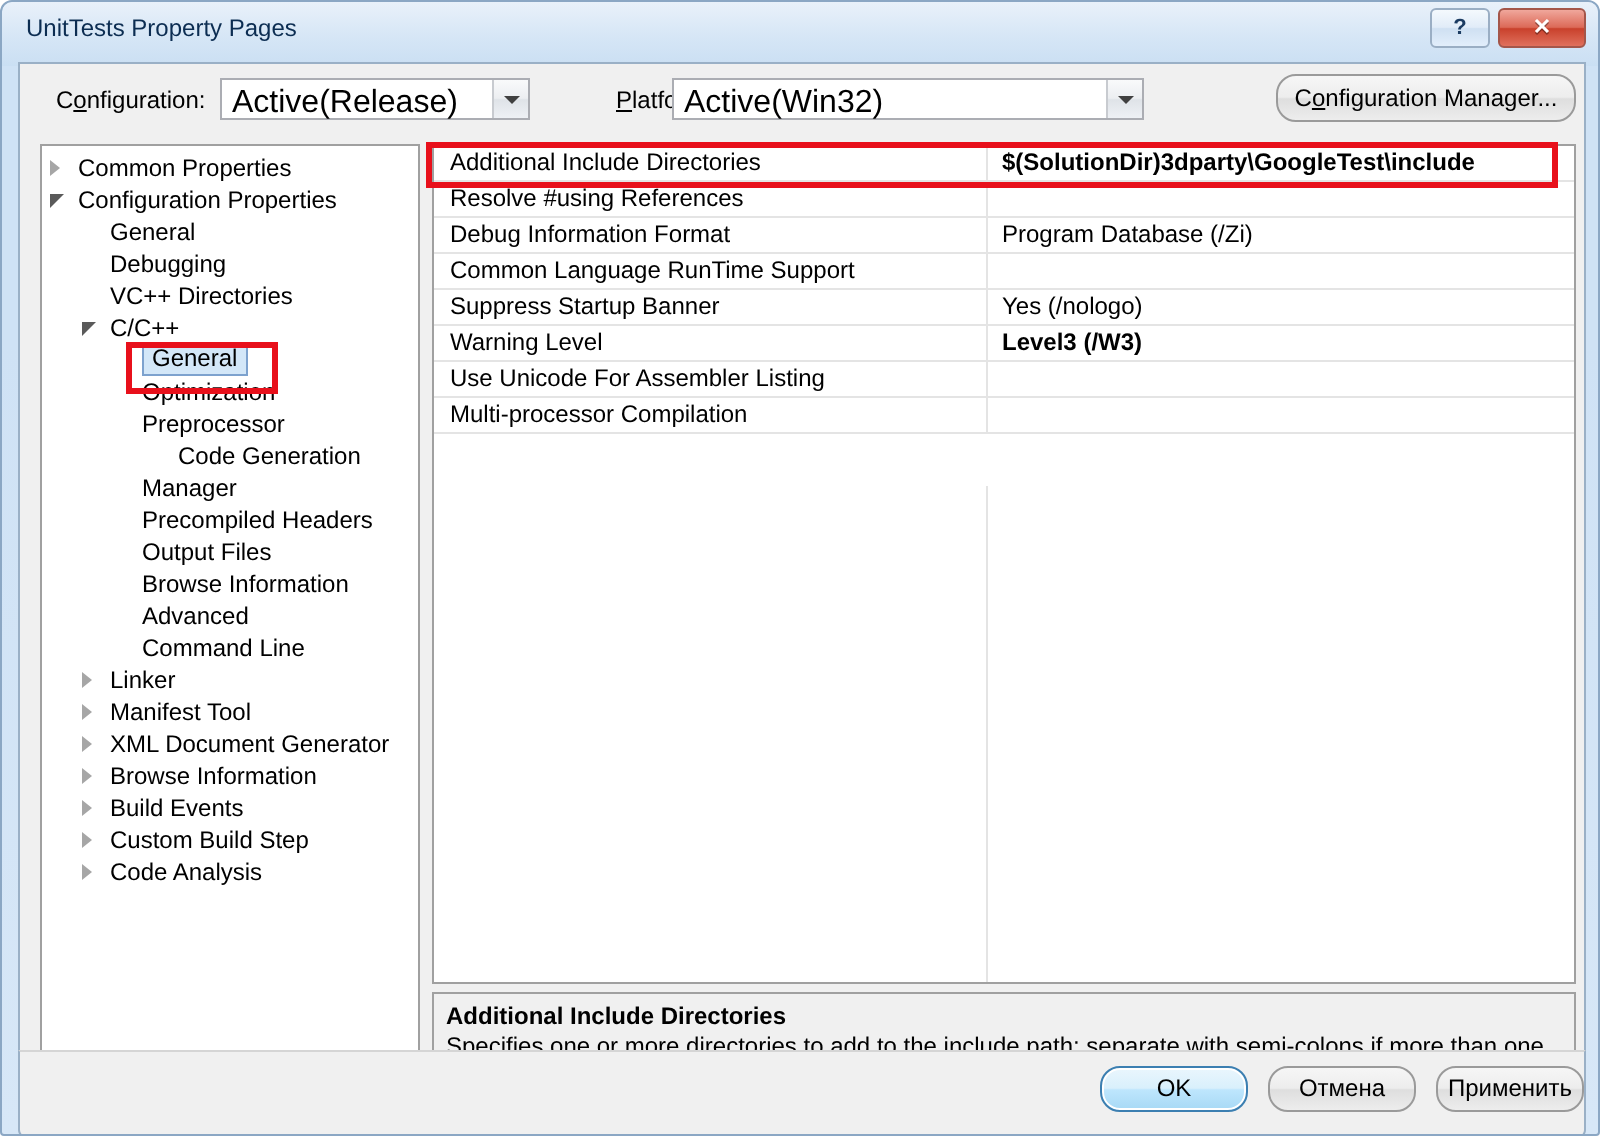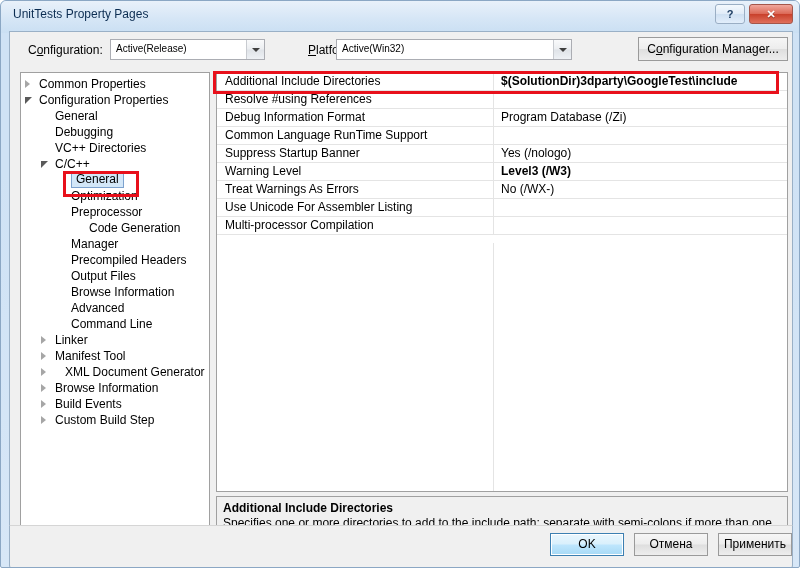--- a/index.html
+++ b/index.html
@@ -96,21 +96,21 @@
   }
   .field-label u { text-decoration: underline; }
 
   .combo {
     position: absolute;
     top: 7px;
     height: 21px;
     box-sizing: border-box;
     background: #ffffff;
     border: 1px solid #abadb3;
-    font-size: 10px;
+    font-size: 16px;
     color: #000;
     padding-left: 10px;
   }
   .combo .combo-text {
     position: absolute;
     left: 5px; top: 3px;
     white-space: nowrap;
   }
   .combo .combo-arrow-box {
     position: absolute;
@@ -129,21 +129,21 @@
   }
   #cfg-combo  { left: 100px; width: 155px; }
   #plat-combo { left: 326px; width: 236px; }
   #cfg-label  { left: 18px; }
   #plat-label { left: 254px; margin-left: 44px; }
 
   .btn {
     box-sizing: border-box;
     background: linear-gradient(to bottom, #f6f6f6 0%, #ededed 48%, #dedede 52%, #ededed 100%);
     border: 1px solid #9a9a9a;
-    border-radius: 0;
+    border-radius: 10px;
     font-family: "Liberation Sans", sans-serif;
     font-size: 12px;
     color: #000;
     text-align: center;
     cursor: default;
     white-space: nowrap;
   }
   .btn u { text-decoration: underline; }
   #cfgmgr-btn {
     position: absolute;
@@ -461,33 +461,37 @@
           <div class="tree-item" style="margin-top: 0px;">
             <span class="tw collapsed" style="left: 20px;"></span>
             <span class="tree-label" style="left: 34px;">Linker</span>
           </div>
           <div class="tree-item" style="margin-top: 0px;">
             <span class="tw collapsed" style="left: 20px;"></span>
             <span class="tree-label" style="left: 34px;">Manifest Tool</span>
           </div>
           <div class="tree-item" style="margin-top: 0px;">
             <span class="tw collapsed" style="left: 20px;"></span>
-            <span class="tree-label" style="left: 44px;">XML Document Generator</span>
+            <span class="tree-label" style="left: 34px;">XML Document Generator</span>
           </div>
           <div class="tree-item" style="margin-top: 0px;">
             <span class="tw collapsed" style="left: 20px;"></span>
             <span class="tree-label" style="left: 34px;">Browse Information</span>
           </div>
           <div class="tree-item" style="margin-top: 0px;">
             <span class="tw collapsed" style="left: 20px;"></span>
             <span class="tree-label" style="left: 34px;">Build Events</span>
           </div>
           <div class="tree-item" style="margin-top: 0px;">
             <span class="tw collapsed" style="left: 20px;"></span>
             <span class="tree-label" style="left: 34px;">Custom Build Step</span>
+          </div>
+          <div class="tree-item" style="margin-top: 0px;">
+            <span class="tw collapsed" style="left: 20px;"></span>
+            <span class="tree-label" style="left: 34px;">Code Analysis</span>
           </div>
         </div>
       <div id="tree-hscroll">
         <div class="sb-arrow left">
             <span class="tri"></span>
           </div>
         <div id="sb-thumb">
             <span class="grip"></span>
           </div>
         <div class="sb-arrow right">
@@ -520,25 +524,20 @@
           </div>
           <div class="grid-row">
             <span class="vsep"></span>
             <span class="pname">Suppress Startup Banner</span>
             <span class="pval">Yes (/nologo)</span>
           </div>
           <div class="grid-row">
             <span class="vsep"></span>
             <span class="pname">Warning Level</span>
             <span class="pval bold">Level3 (/W3)</span>
-          </div>
-          <div class="grid-row">
-            <span class="vsep"></span>
-            <span class="pname">Treat Warnings As Errors</span>
-            <span class="pval">No (/WX-)</span>
           </div>
           <div class="grid-row">
             <span class="vsep"></span>
             <span class="pname">Use Unicode For Assembler Listing</span>
             <span class="pval"></span>
           </div>
           <div class="grid-row">
             <span class="vsep"></span>
             <span class="pname">Multi-processor Compilation</span>
             <span class="pval"></span>

